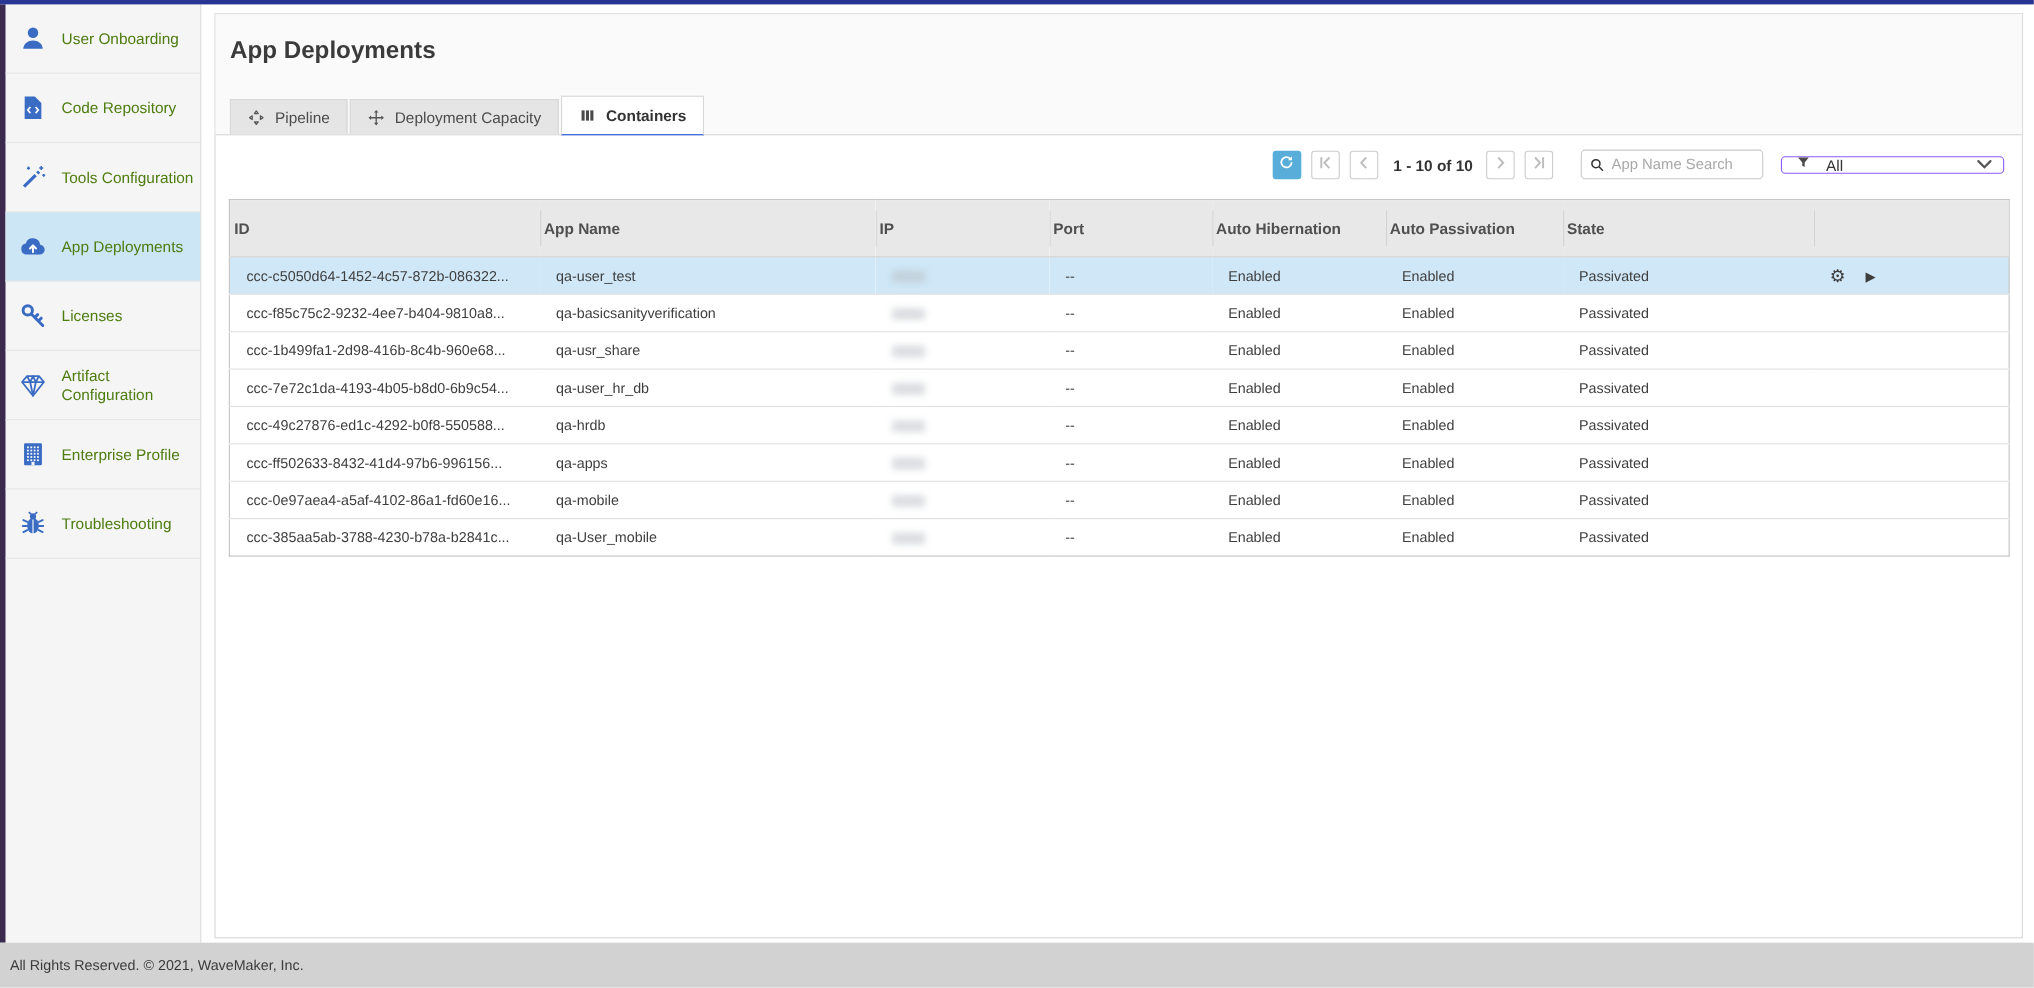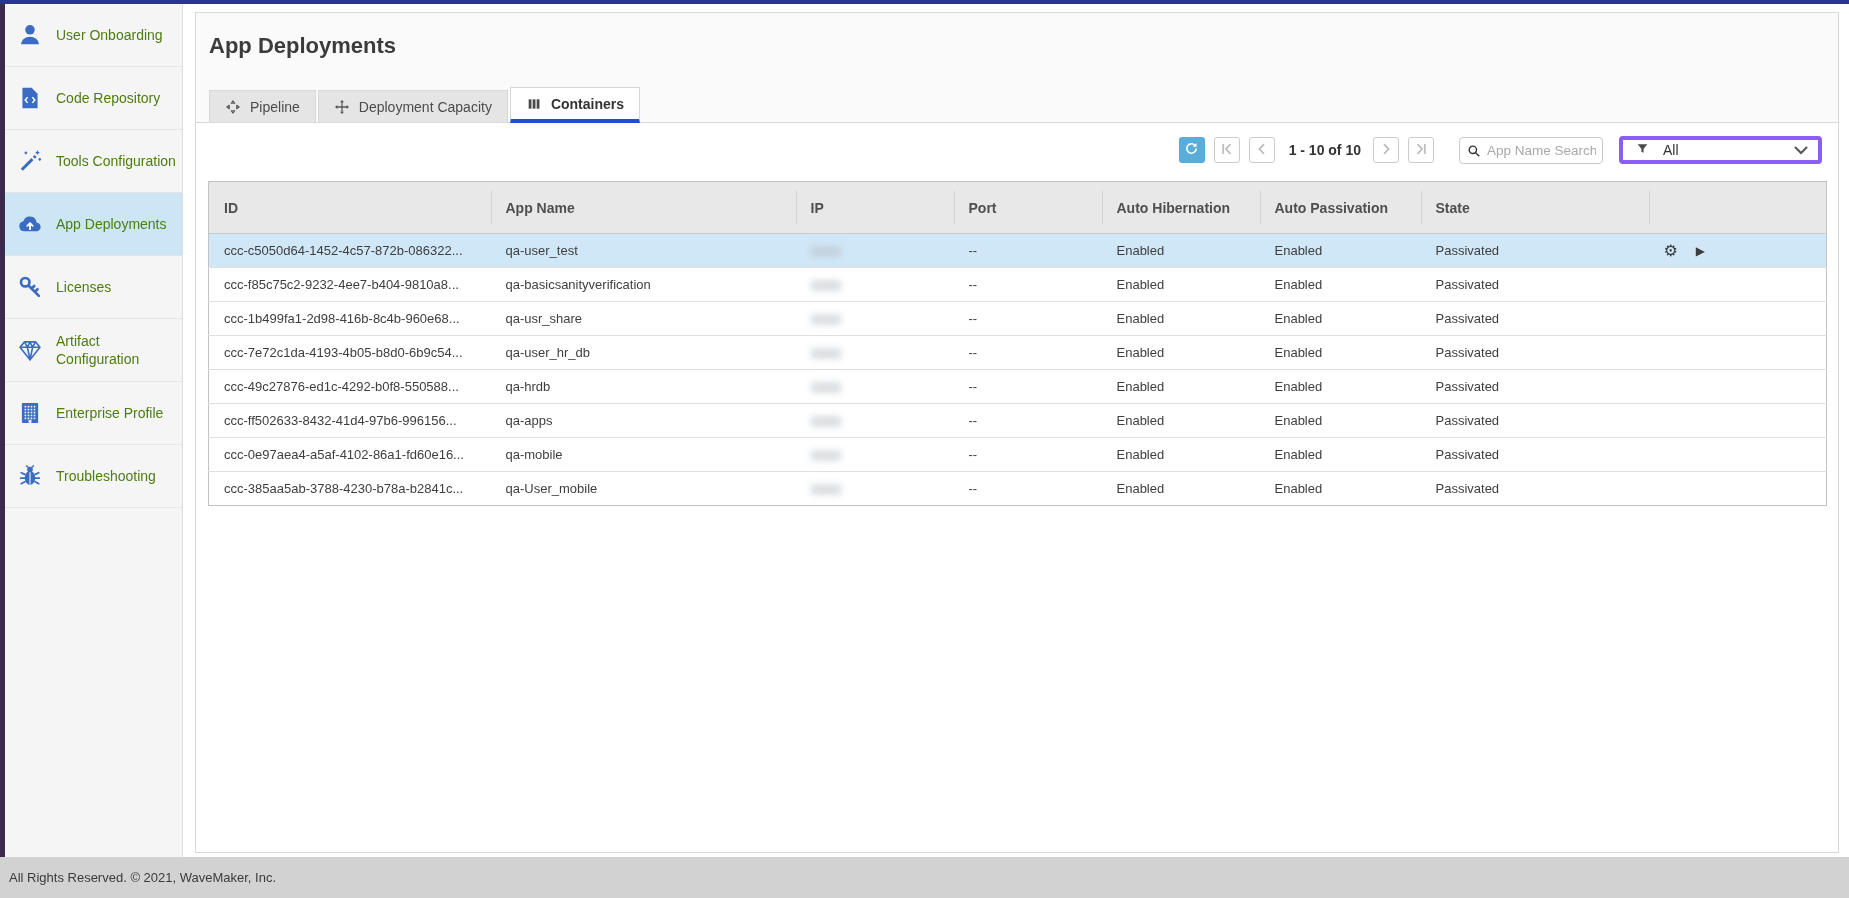--- a/index.html
+++ b/index.html
@@ -23,47 +23,47 @@
   .side-label{font-size:14px;line-height:1.3;color:#4d7c0f;font-weight:500}
 
   
   .card{position:absolute;left:195px;right:10px;top:12px;bottom:45px;background:#fff;border:1px solid #d8d8d8}
   .card-head{position:absolute;top:0;left:0;right:0;height:110px;background:#fafafa;border-bottom:1px solid #d8d8d8}
   .page-title{position:absolute;top:20px;left:13px;font-size:22px;font-weight:700;color:#3b3b3b}
 
   .tabs{position:absolute;left:13px;bottom:-1px;display:flex;align-items:flex-end}
   .tab{display:flex;align-items:center;gap:9px;height:32px;margin:0 2px 1px 0;padding:0 15px;
        background:#e5e5e5;border:1px solid #d8d8d8;border-bottom:none;font-size:14px;color:#4c4c4c;cursor:pointer}
-  .tab.active{height:36px;margin-bottom:0;background:#fff;border-bottom:4px solid #1d4ed8;
+  .tab.active{height:36px;margin-bottom:0;background:#fff;border-bottom:1px solid #1d4ed8;
               font-weight:700;color:#333;position:relative;z-index:2}
   .tab svg{display:block}
 
   
   .toolbar{position:absolute;top:123px;left:12px;right:16px;display:flex;align-items:center;justify-content:flex-end}
   .btn-refresh{width:26px;height:26px;border-radius:3px;background:var(--accent);display:flex;
                align-items:center;justify-content:center;cursor:pointer;margin-right:9px}
   .pg-btn{width:26px;height:26px;border-radius:3px;background:#fff;border:1px solid #ccc;display:flex;
           align-items:center;justify-content:center;cursor:pointer;margin-right:9px}
   .pg-btn:last-of-type{margin-right:0}
   .pg-info{font-size:14px;font-weight:700;color:#333;margin:0 12px 0 5px;white-space:nowrap}
-  .search{position:relative;width:144px;height:27px;border:1px solid #c9c9c9;border-radius:4px;background:#fff;
+  .search{position:relative;width:166px;height:27px;border:1px solid #c9c9c9;border-radius:4px;background:#fff;
           margin-left:16px;display:flex;align-items:center}
   .search svg{position:absolute;left:7px;top:6px}
   .search input{width:100%;height:100%;border:none;outline:none;background:transparent;
                 font-family:"Liberation Sans",sans-serif;font-size:13.5px;color:#333;padding:0 6px 0 27px}
   .search input::placeholder{color:#a8a8a8}
-  .filter{width:203px;height:28px;border:4px solid #8b5cf6;border-radius:4px;background:#fff;margin-left:16px;
+  .filter{width:203px;height:16px;border:1px solid #8b5cf6;border-radius:4px;background:#fff;margin-left:16px;
           display:flex;align-items:center;padding:0 10px 0 13px;cursor:pointer}
   .filter-label{flex:1;font-size:14px;color:#333;margin-left:14px}
 
   
   .table-wrap{position:absolute;top:168px;left:12px;right:16px}
   table{width:100%;border-collapse:collapse;table-layout:fixed;border:1px solid #c2c2c2}
   thead th{height:52px;background:#e8e8e8;border-bottom:1px solid #c9c9c9;font-size:14px;font-weight:700;
-           color:#4f4f4f;text-align:left;padding-left:15px;position:relative;
+           color:#4f4f4f;text-align:left;padding-left:4px;position:relative;
            white-space:nowrap;overflow:hidden}
   thead th + th::before{content:"";position:absolute;left:0;top:9px;bottom:9px;width:1px;background:#d2d2d2}
   tbody td{height:34px;background:#fff;border-top:1px solid #e0e0e0;font-size:13px;color:#3e3e3e;
            padding-left:15px;white-space:nowrap;overflow:hidden;text-overflow:clip}
   tbody tr.selected td{background:var(--sel-row)}
   tbody tr{cursor:pointer}
   .ip-blur{display:inline-block;width:30px;height:11px;border-radius:2px;background:#b9bec4;
            filter:blur(3px);opacity:.5;vertical-align:middle}
   .actions{display:flex;align-items:center;gap:18px}
   .gear-glyph{font-family:"DejaVu Sans",sans-serif;font-size:16px;color:#3d3d3d;line-height:1}

